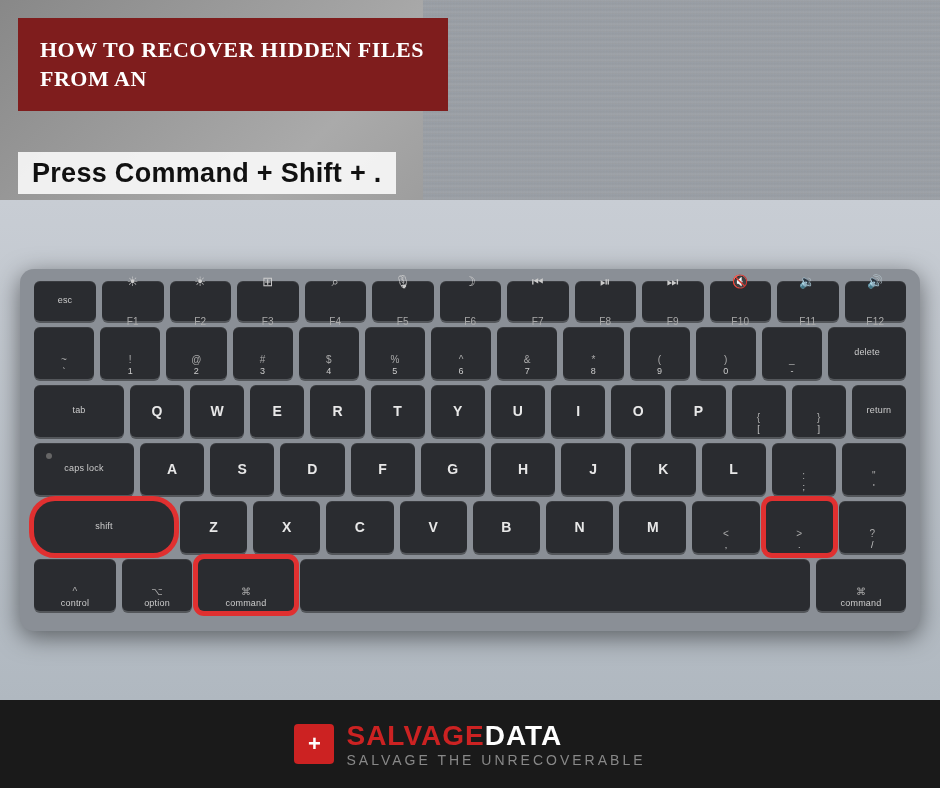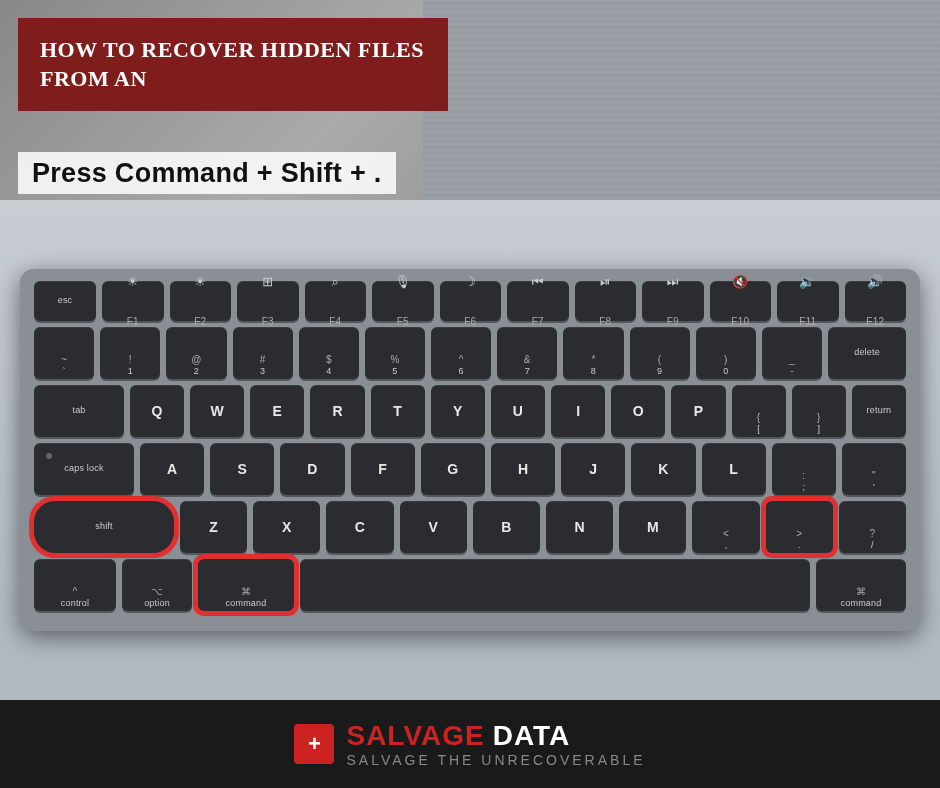--- a/index.html
+++ b/index.html
@@ -216,21 +216,21 @@
       font-weight: 900;
     }
 
     .brand-text-container {
       display: flex;
       flex-direction: column;
     }
 
     .brand-main {
       display: flex;
-      gap: 8px;
+      gap: 0;
       align-items: baseline;
     }
 
     .brand-salvage {
       color: #cc2222;
       font-size: 28px;
       font-weight: 900;
       letter-spacing: 1px;
       font-family: Arial Black, sans-serif;
     }

